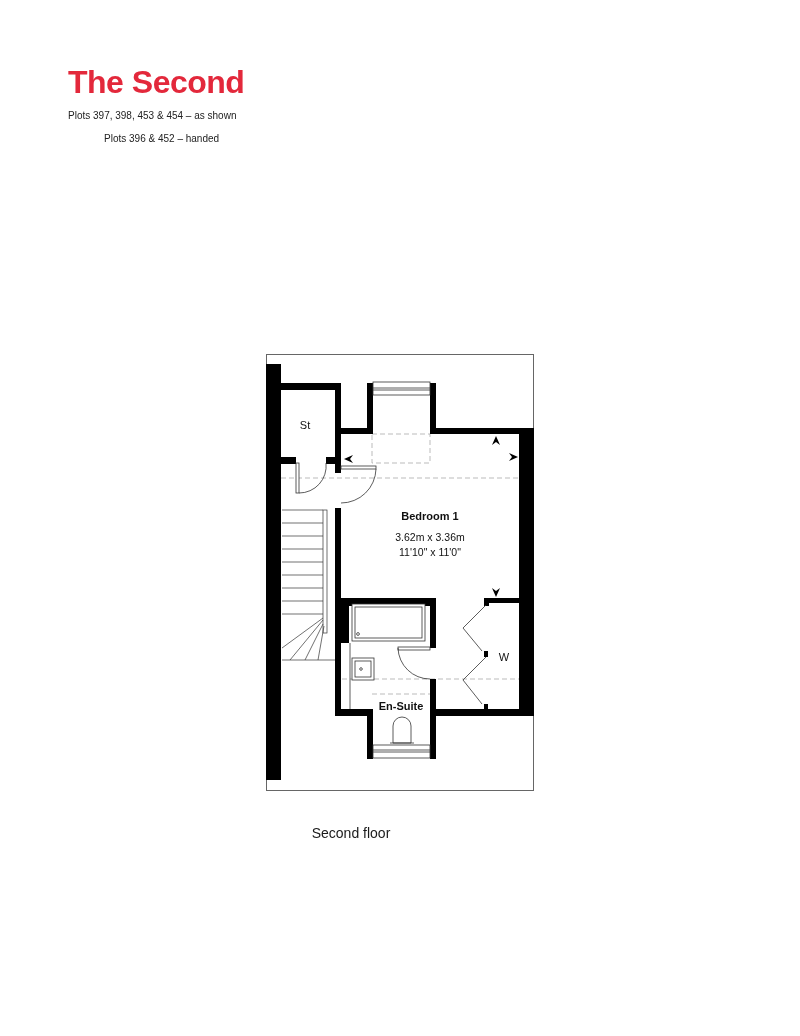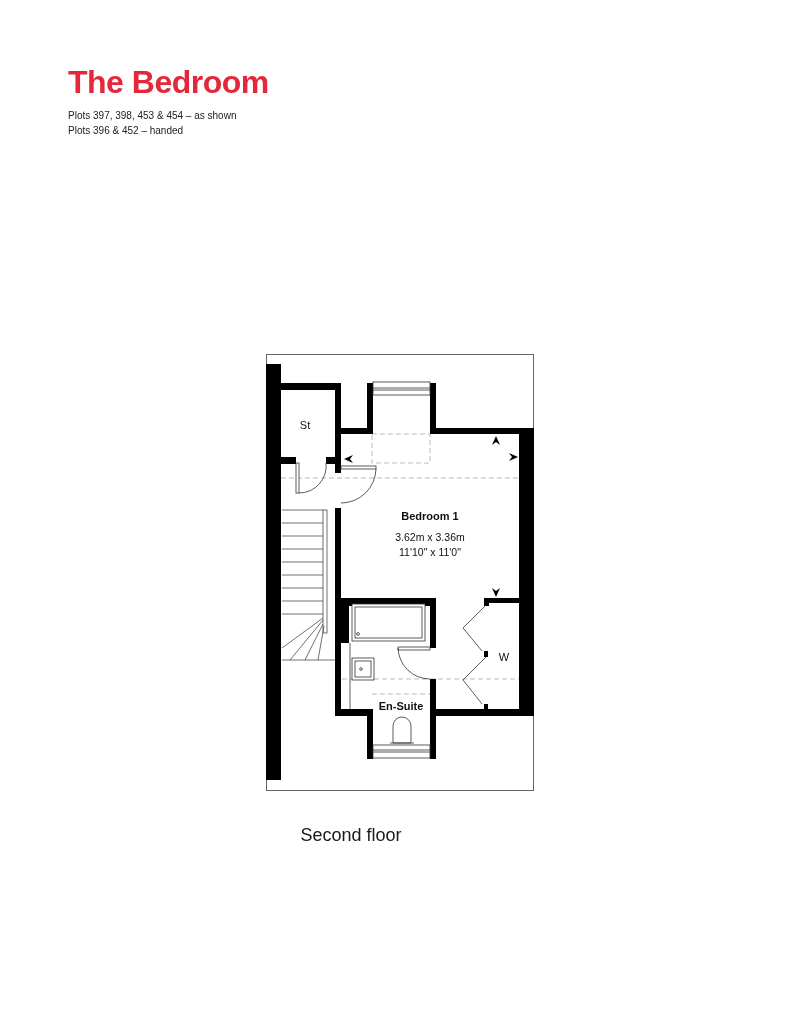--- a/index.html
+++ b/index.html
@@ -1,28 +1,28 @@
 <!DOCTYPE html>
 <html><head>
 <meta charset="utf-8">
 <style>
   html, body { margin: 0; padding: 0; background: #ffffff; }
   body { width: 800px; height: 1036px; position: relative; overflow: hidden; font-family: "Liberation Sans", sans-serif; color: #1a1a1a; }
   .title { position: absolute; left: 68px; top: 64px; font-size: 32px; font-weight: bold; letter-spacing: -0.5px; margin: 0; }
   .sub { position: absolute; left: 68px; font-size: 10px; margin: 0; color: #222; }
   .sub1 { top: 110px; }
-  .sub2 { top: 125px; }
+  .sub2 { top: 133px; margin-left: 36px; }
   .plan { position: absolute; left: 0; top: 0; }
-  .caption { position: absolute; left: 0; width: 702px; top: 825px; text-align: center; font-size: 18px; }
+  .caption { position: absolute; left: 0; width: 702px; top: 825px; text-align: center; font-size: 14px; }
   .rlabel { font-family: "Liberation Sans", sans-serif; fill: #111; }
 </style>
 </head>
 <body>
 
-<h1 class="title" style="color:#e3283b">The Bedroom</h1>
+<h1 class="title" style="color:#e3283b">The Second</h1>
 <p class="sub sub1">Plots 397, 398, 453 &amp; 454 – as shown</p>
 <p class="sub sub2">Plots 396 &amp; 452 – handed</p>
 
 <svg class="plan" width="800" height="1036" viewBox="0 0 800 1036" xmlns="http://www.w3.org/2000/svg">
 
   <rect x="266.5" y="354.5" width="267" height="436" fill="none" stroke="#666" stroke-width="1"></rect>
 
   <g stroke="#aaa" stroke-width="0.8" stroke-dasharray="5,3" fill="none">
     <line x1="281" y1="478" x2="519" y2="478"></line>
     <line x1="342" y1="679" x2="519" y2="679"></line>

